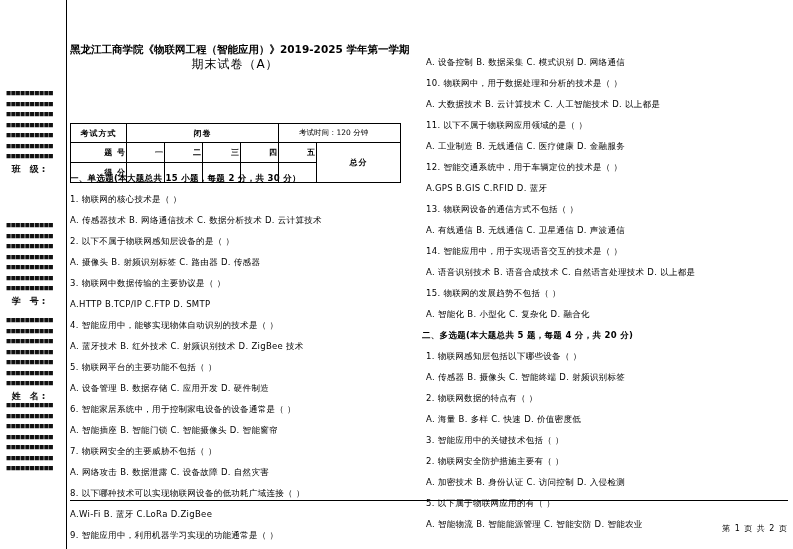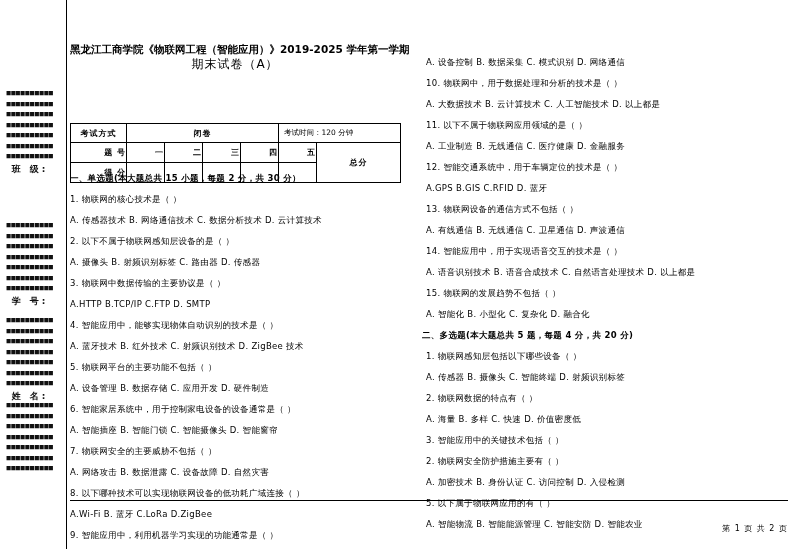--- a/index.html
+++ b/index.html
@@ -113,21 +113,21 @@
     vertical-align: middle;
     height: 18px;
     padding: 0;
     letter-spacing: 1px;
   }
   table.info td.plain {
     font-weight: normal;
     font-size: 7.5px;
     letter-spacing: 0;
     text-align: left;
-    padding-left: 5px;
+    padding-left: 20px;
   }
   table.info td.tall { height: 19px; text-align: right; }
 
   
   .col {
     position: absolute;
     top: 0;
     font-size: 8.5px;
     line-height: 21px;
     color: #000;

